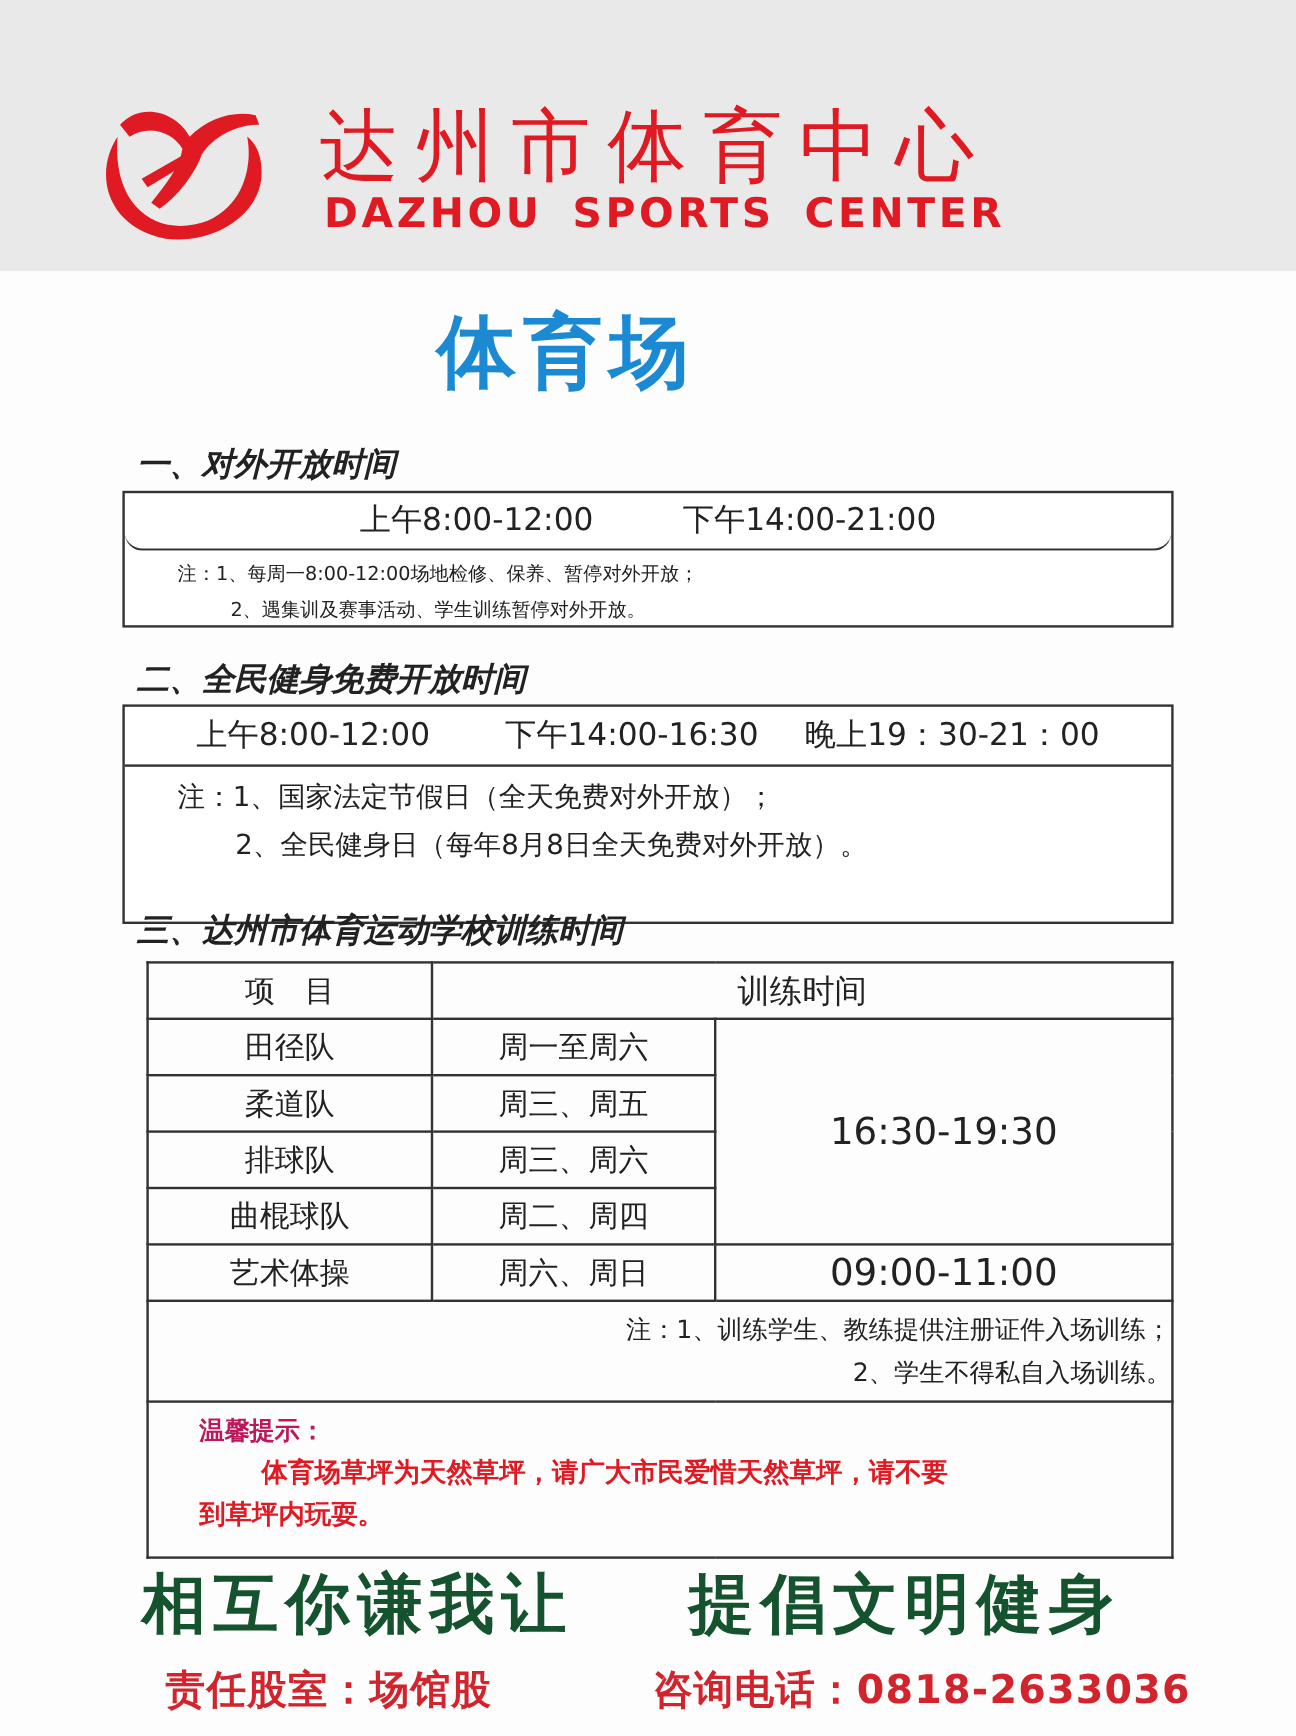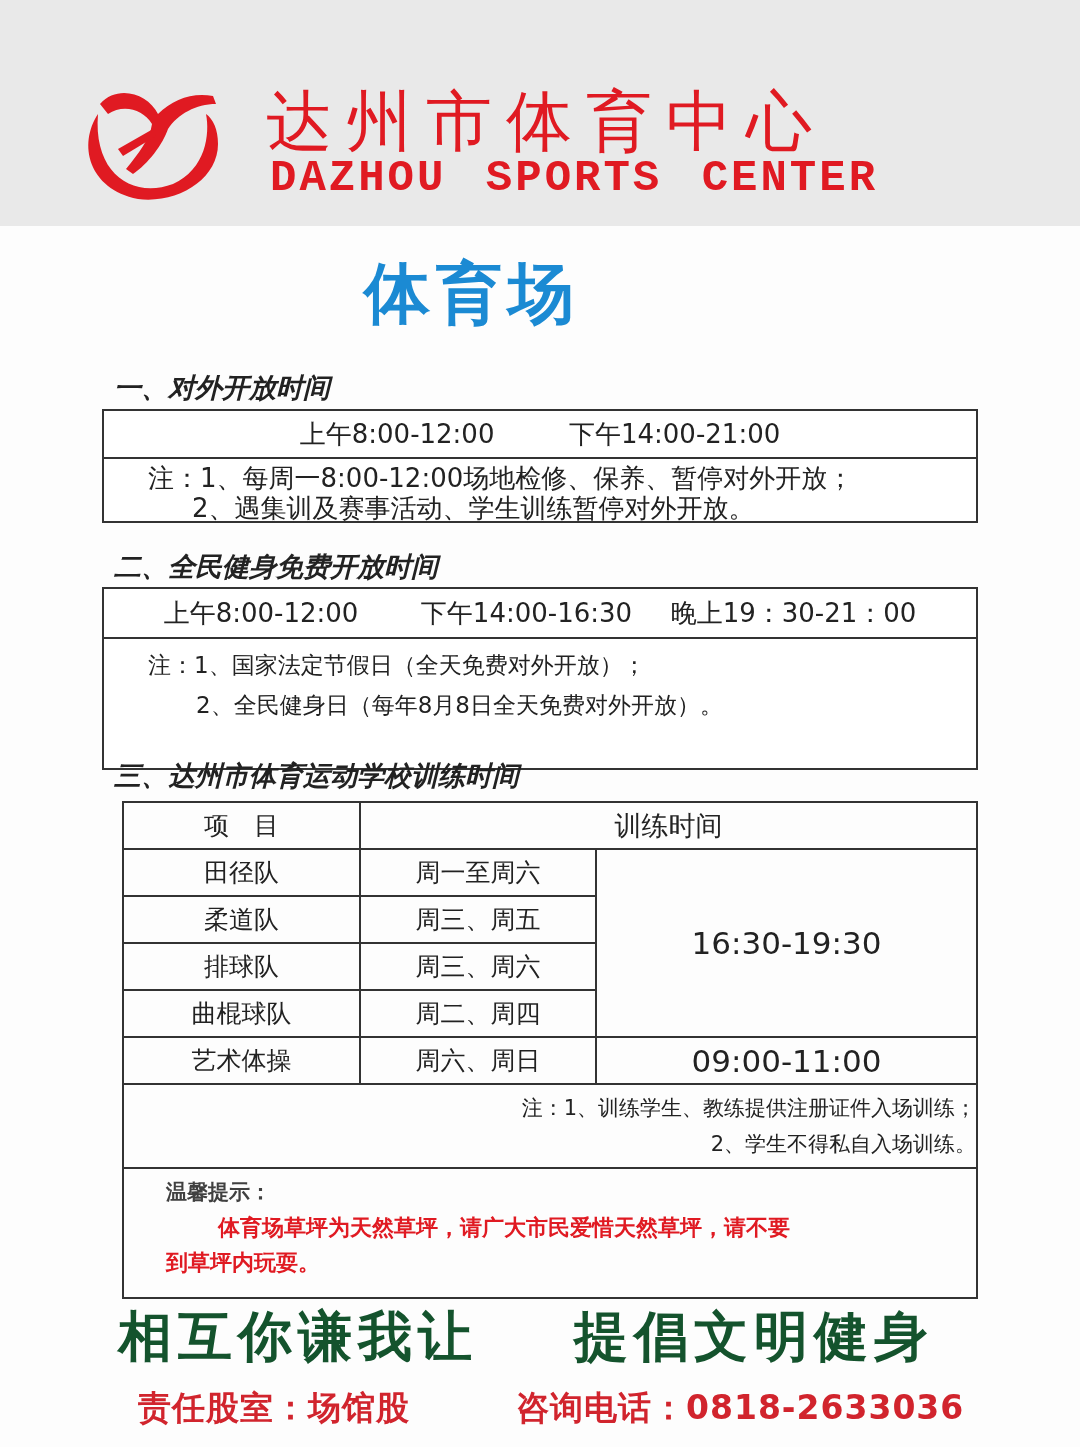--- a/index.html
+++ b/index.html
@@ -1,30 +1,30 @@
 <!DOCTYPE html>
 <html><head>
 <meta charset="utf-8">
 <style>
   html, body { margin:0; padding:0; }
   body { width:1080px; height:1447px; background:#fdfdfd; position:relative; overflow:hidden;
          font-family:"DejaVu Sans", sans-serif; color:#222; }
   .header-band { position:absolute; left:0; top:0; width:1080px; height:226px; background:#e9e9e9; }
   .logo { position:absolute; left:78px; top:74px; width:150px; height:130px; }
   .org-cn { position:absolute; left:266px; top:86px; font-size:66px; font-weight:normal; color:#e01a22; letter-spacing:14px; line-height:72px; white-space:nowrap;text-align:right; }
-  .org-en { position:absolute; left:270px; top:158px; font-size:44px; font-weight:bold; color:#e01a22; letter-spacing:3px; line-height:40px; word-spacing:10px; white-space:nowrap;font-family:Liberation Mono, monospace; }
+  .org-en { position:absolute; left:270px; top:158px; font-size:34px; font-weight:bold; color:#e01a22; letter-spacing:3px; line-height:40px; word-spacing:10px; white-space:nowrap; }
   .title { position:absolute; left:0; width:944px; top:254px; text-align:center; font-size:66px; font-weight:bold; color:#1b8ad3; letter-spacing:6px; line-height:80px; }
   .sec-title { position:absolute; left:114px; font-size:27px; font-weight:bold; color:#222; line-height:36px; white-space:nowrap;font-style:italic; }
   .box { position:absolute; left:102px; width:876px; border:2px solid #333; box-sizing:border-box; background:#fff; }
   .row-main { text-align:center; font-size:26px; color:#222; border-bottom:2px solid #333; }
-  .note { font-size:26px; color:#222; }
+  .note { font-size:16px; color:#222; }
   .note div { white-space:nowrap; }
   table.train { border-collapse:collapse; width:100%; }
   table.train td { border:2px solid #333; text-align:center; font-size:25px; color:#222; height:45px; padding:0; }
-  .tip-label { color:#404040; font-weight:bold; font-size:21px; }
+  .tip-label { color:#be185d; font-weight:bold; font-size:21px; }
   .tip-text { color:#e01a22; font-weight:bold; font-size:22px; }
   .slogan { position:absolute; top:1304px; font-size:54px; color:#14532d; font-weight:bold; letter-spacing:6px; line-height:66px; white-space:nowrap; }
   .footer { position:absolute; top:1386px; font-size:33px; color:#d1242d; line-height:44px; white-space:nowrap; letter-spacing:1px;font-weight:bold; }
 </style>
 </head>
 <body>
 
 <div class="header-band"></div>
 
 <svg class="logo" viewBox="0 0 150 130">
@@ -33,21 +33,21 @@
   <path d="M40 75 L75 55 L78 62 L45 82 Z" fill="#e01a22"></path>
 </svg>
 
 <div class="org-cn">达州市体育中心</div>
 <div class="org-en">DAZHOU SPORTS CENTER</div>
 
 <div class="title">体育场</div>
 
 <div class="sec-title" style="top:370px;">一、对外开放时间</div>
 <div class="box" style="top:409px; height:114px;">
-  <div class="row-main" style="height:46px; line-height:46px;">
+  <div class="row-main" style="height:46px; line-height:46px;border-radius:15px;">
     <span>上午8:00-12:00</span>
     <span style="display:inline-block; width:58px;"></span>
     <span>下午14:00-21:00</span>
   </div>
   <div class="note" style="padding:4px 0 0 44px; line-height:30px;">
     <div>注：1、每周一8:00-12:00场地检修、保养、暂停对外开放；</div>
     <div style="padding-left:44px;">2、遇集训及赛事活动、学生训练暂停对外开放。</div>
   </div>
 </div>
 
@@ -110,13 +110,13 @@
       </td>
     </tr>
   </tbody>
     </table>
 </div>
 
 <div class="slogan" style="left:118px;">相互你谦我让</div>
 <div class="slogan" style="left:574px;">提倡文明健身</div>
 
 <div class="footer" style="left:138px;">责任股室：场馆股</div>
-<div class="footer" style="left:516px;text-align:right;">咨询电话：0818-2633036</div>
+<div class="footer" style="left:544px;text-align:right;">咨询电话：0818-2633036</div>
 
 </body></html>

